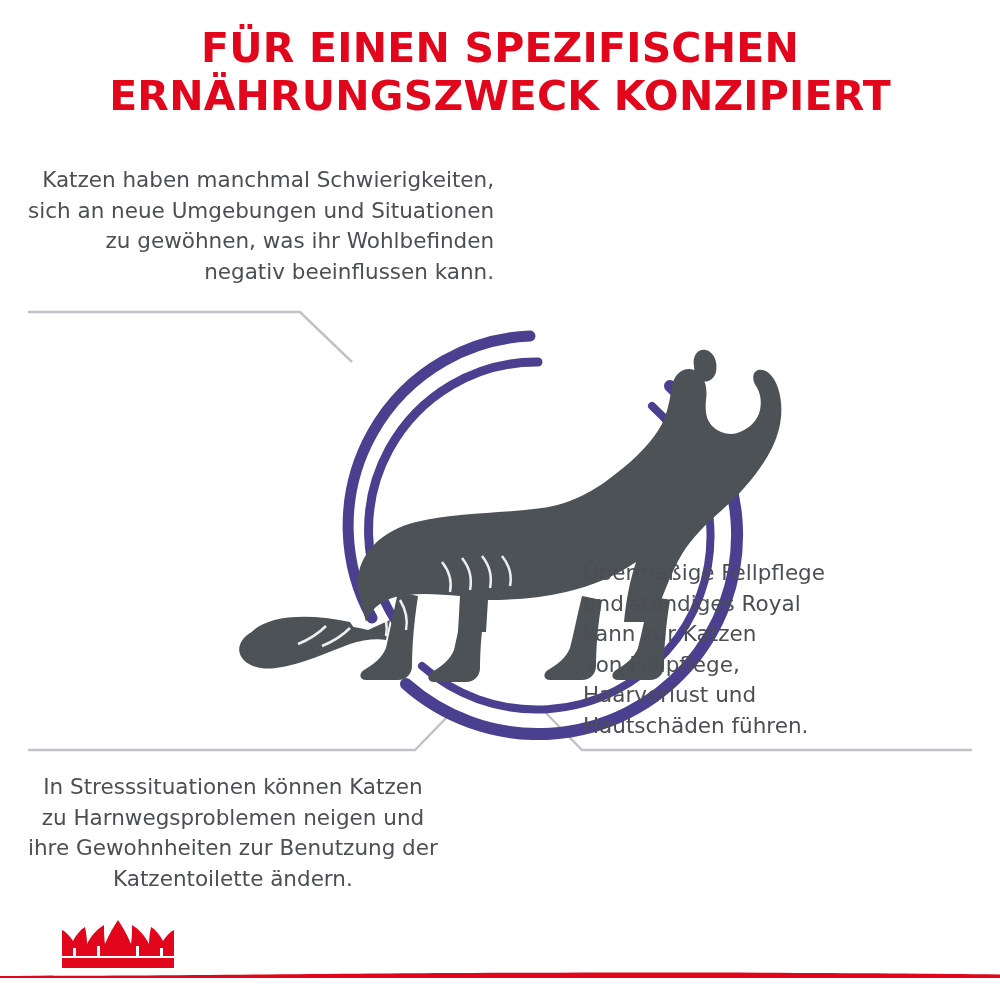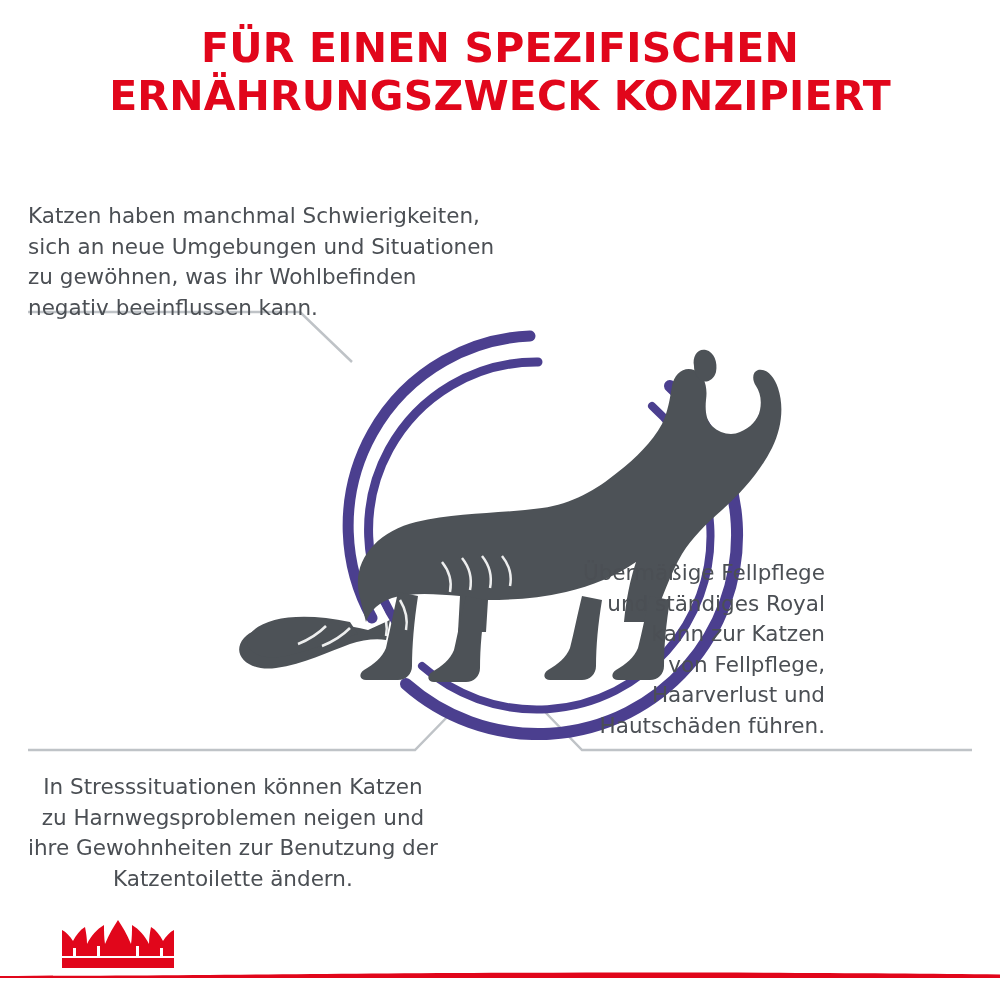--- a/index.html
+++ b/index.html
@@ -46,27 +46,25 @@
     position: absolute;
     color: #4b4f54;
     font-size: 21.5px;
     line-height: 1.42;
   }
   .callout .line { display: block; white-space: nowrap; }
 
   #callout-top {
     left: 28px;
     top: 165px;
-    text-align: left;
-    margin-top: 36px;
+    text-align: right;
   }
   #callout-right {
     right: 28px;
     top: 558px;
-    text-align: right;
   }
   #callout-bottom {
     left: 28px;
     top: 772px;
     text-align: center;
   }
 
   
   .leader {
     position: absolute;

